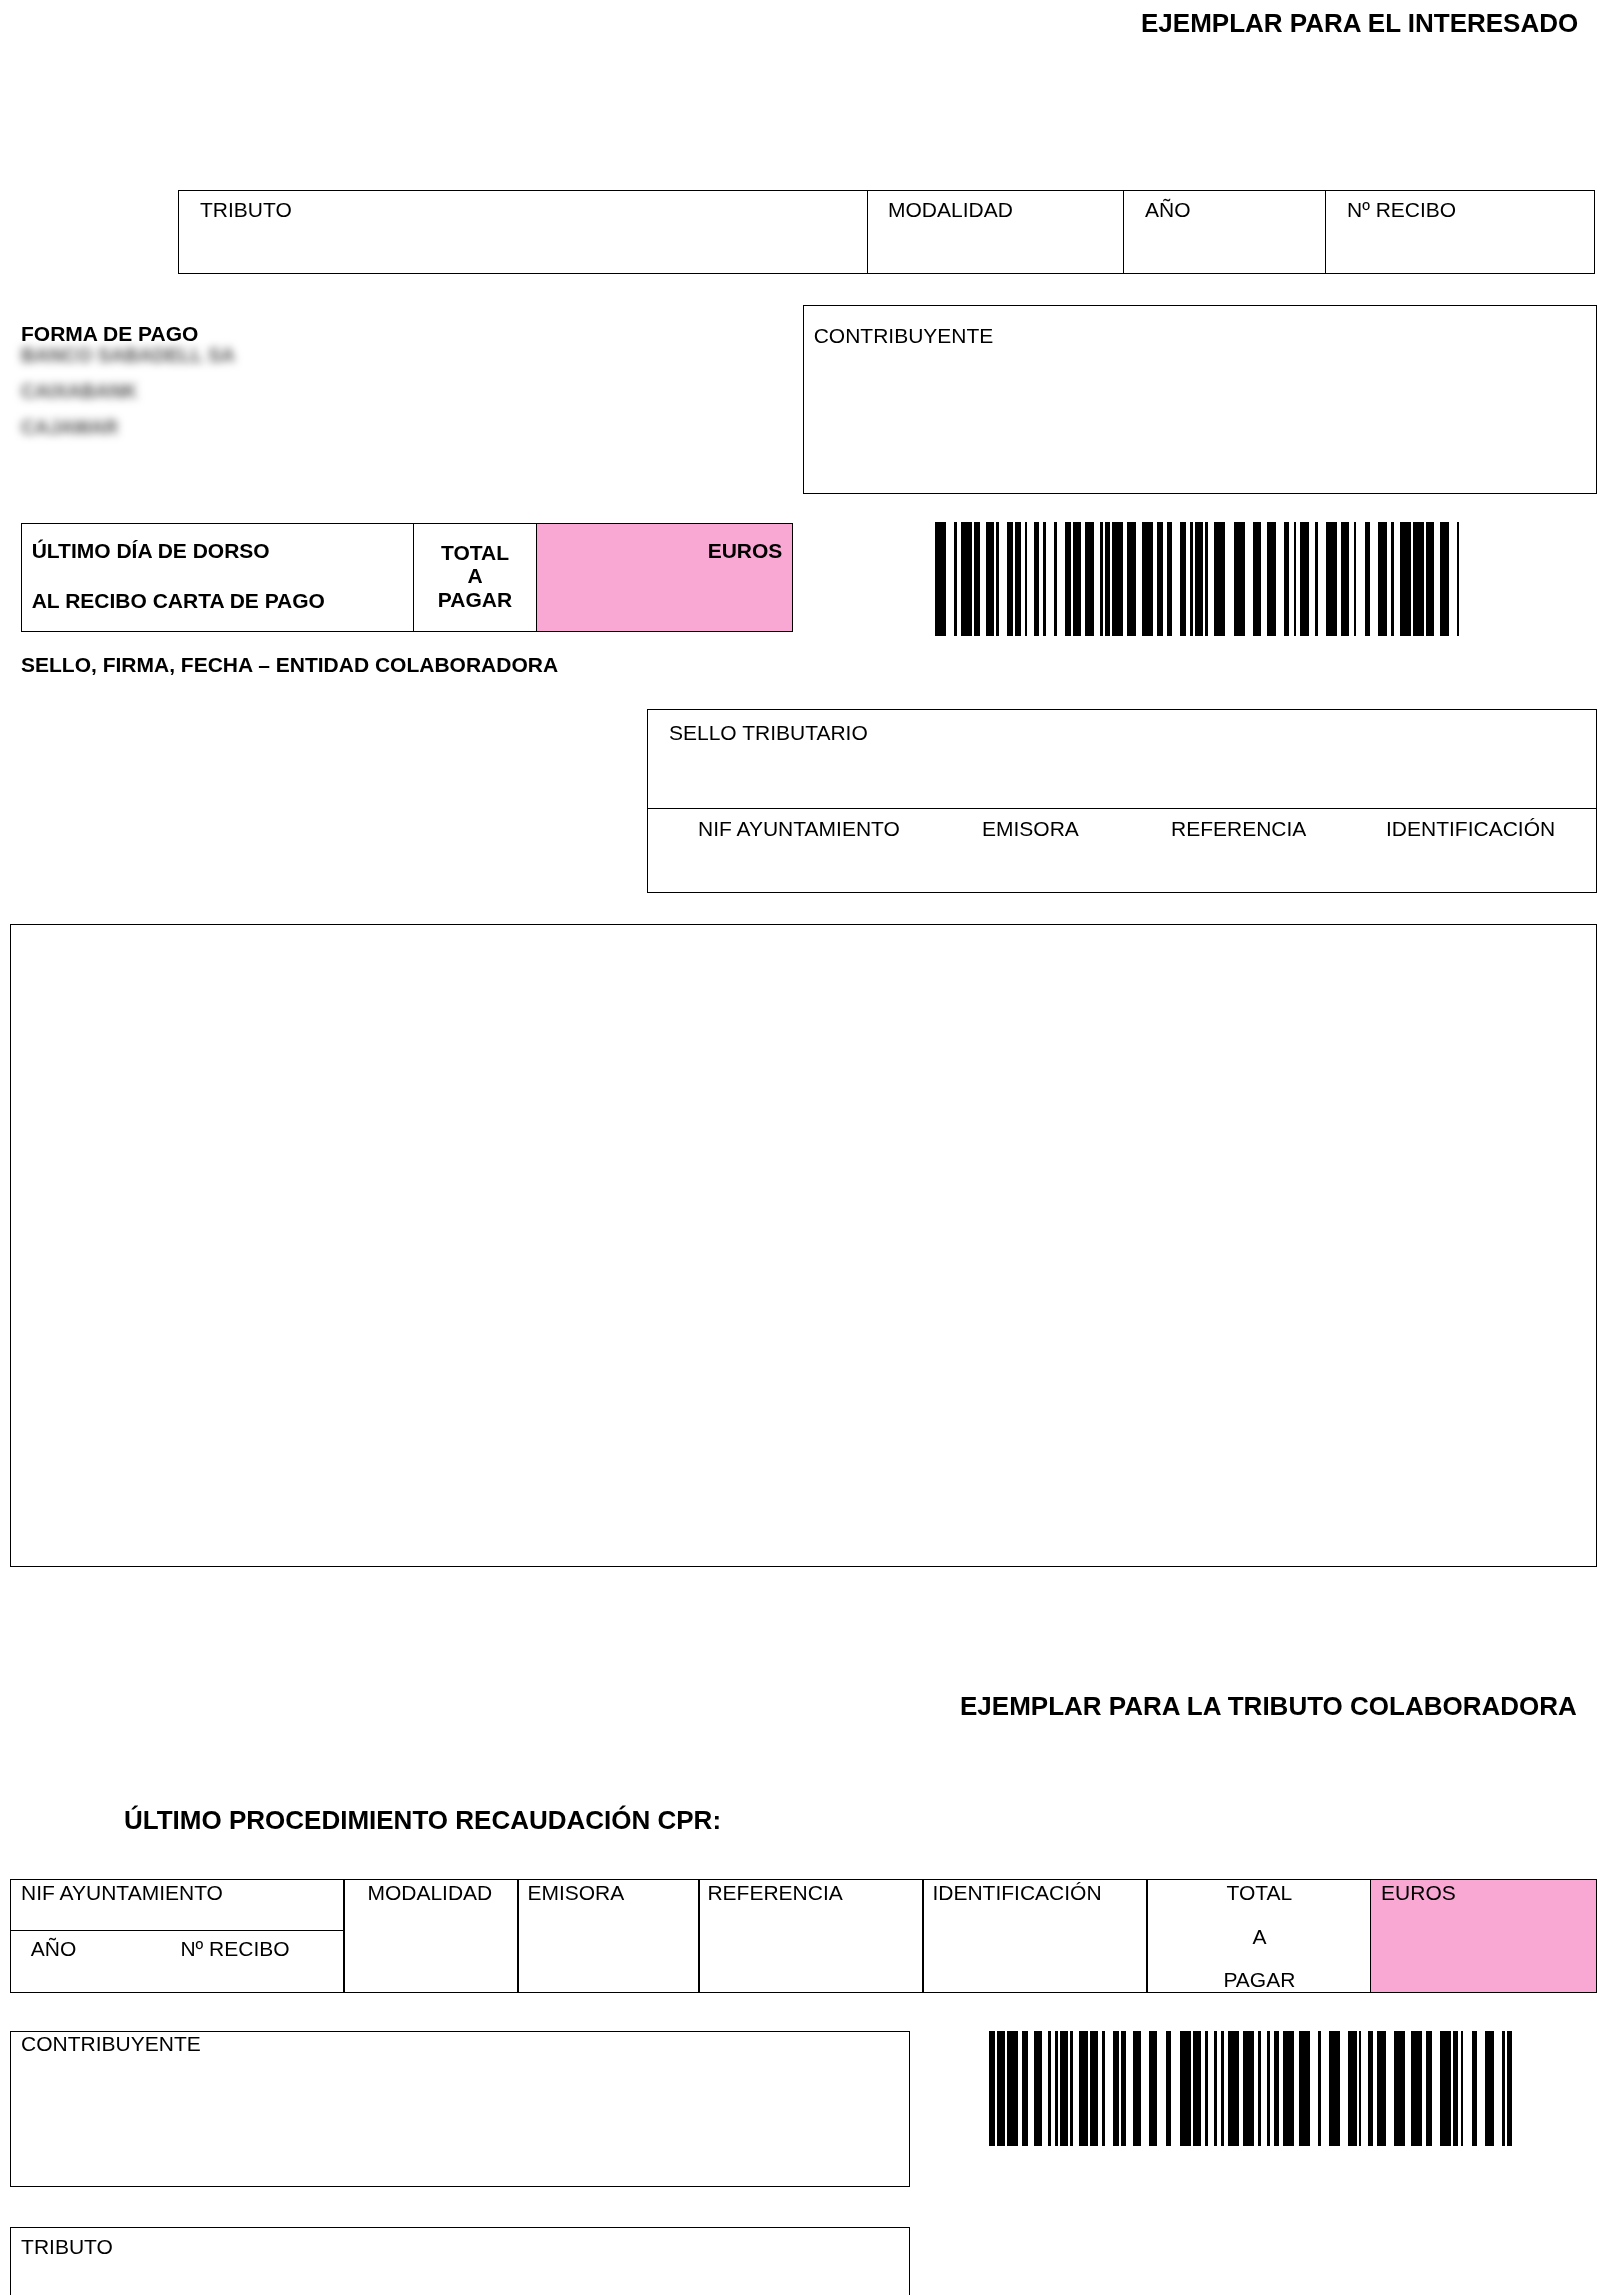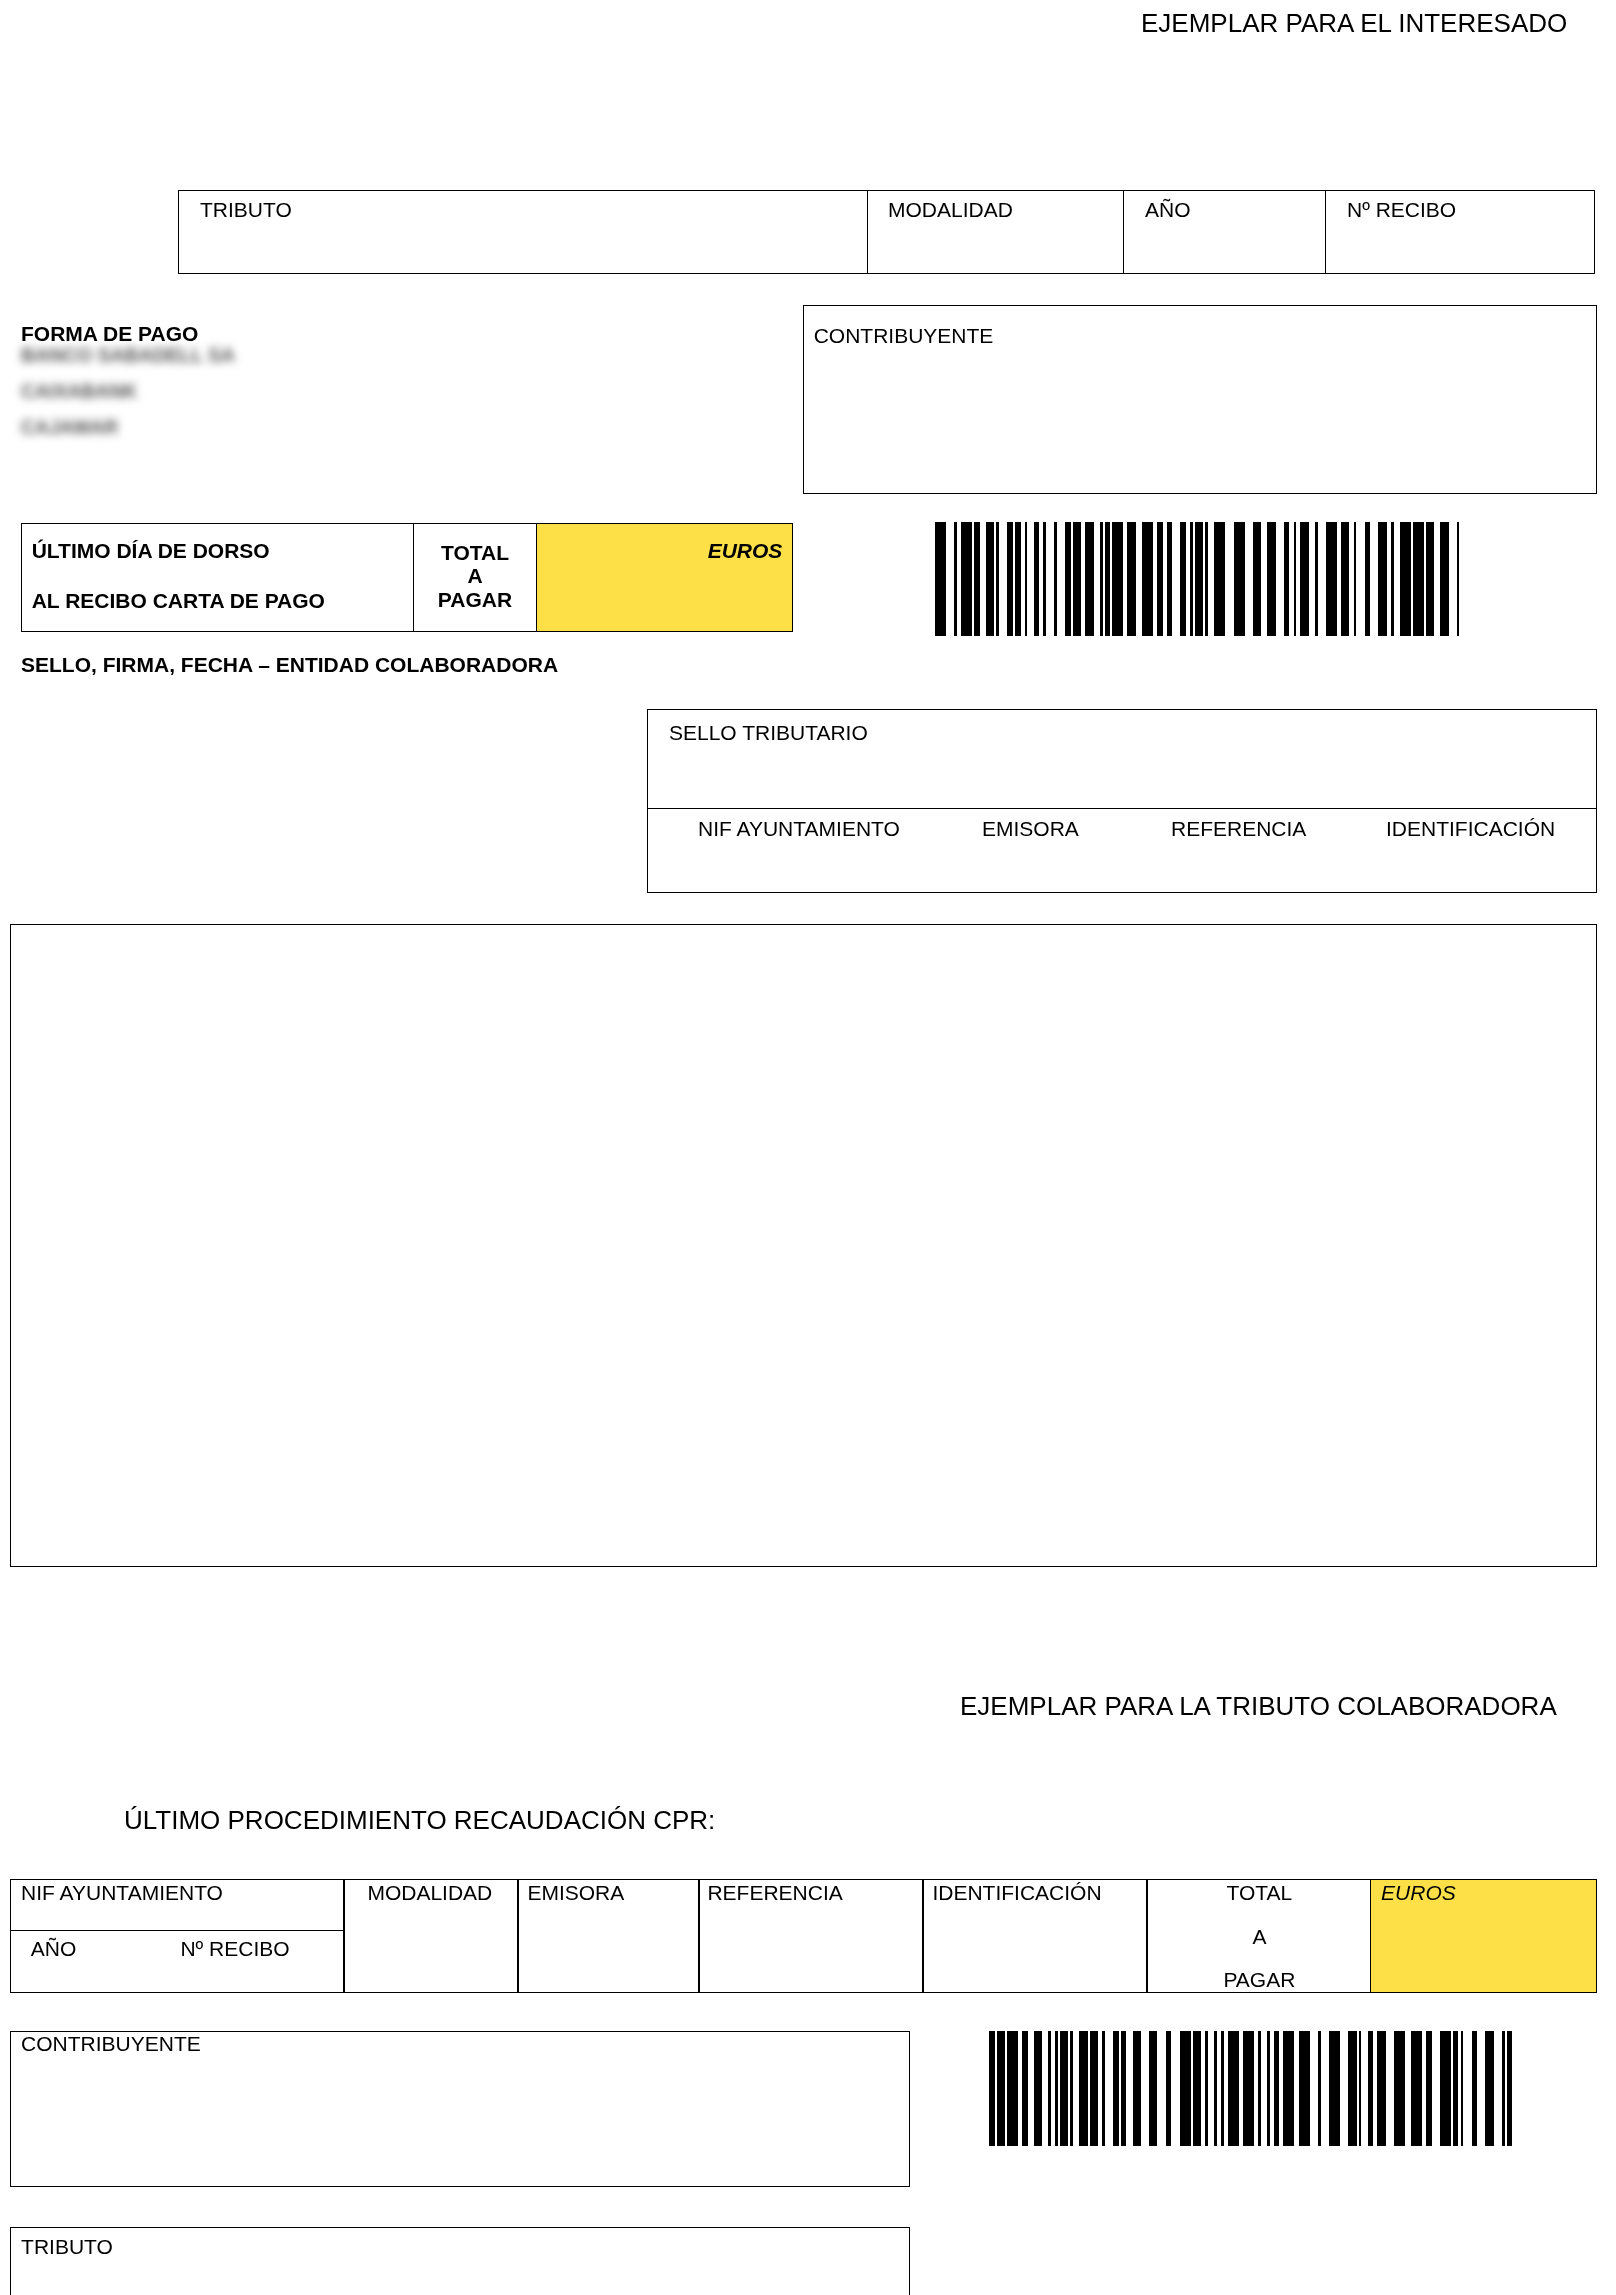--- a/index.html
+++ b/index.html
@@ -2,24 +2,24 @@
 <html style="font-size:11px"><head>
   <meta charset="utf-8">
   <style>
     * { box-sizing: border-box; margin: 0; padding: 0; }
     html, body { width: 1617px; height: 2295px; background: #ffffff; overflow: hidden; }
     body { position: relative; font-family: "Liberation Sans", sans-serif; color: #000; }
     .abs { position: absolute; }
     .box { position: absolute; border: 1.4px solid #000; background: #fff; }
     .lbl { position: absolute; font-size: 21px; line-height: 23.5px; white-space: nowrap; }
     .b { font-weight: bold; }
-    .title { font-size: 26px; font-weight: normal; line-height: 30px; white-space: nowrap; }
+    .title { font-size: 26px; font-weight: bold; line-height: 30px; white-space: nowrap; }
     .vline { position: absolute; top: 0; bottom: 0; width: 1.4px; background: #000; }
     .hline { position: absolute; left: 0; right: 0; height: 1.4px; background: #000; }
-    .grey { background: #fde047; font-style: italic; }
+    .grey { background: #f9a8d4; }
     .blur { filter: blur(4.1px); color: #555; font-size: 19.4px; font-weight: bold; line-height: 23.5px; white-space: nowrap; position: absolute; }
     .barcode { position: absolute; display: flex; align-items: stretch; }
     .barcode span { display: block; height: 100%; }
     .center { text-align: center; }
   </style>
 </head>
 <body>
 
 <div class="abs title" style="left:1141px; top:8.3px;">EJEMPLAR PARA EL INTERESADO</div>
 

